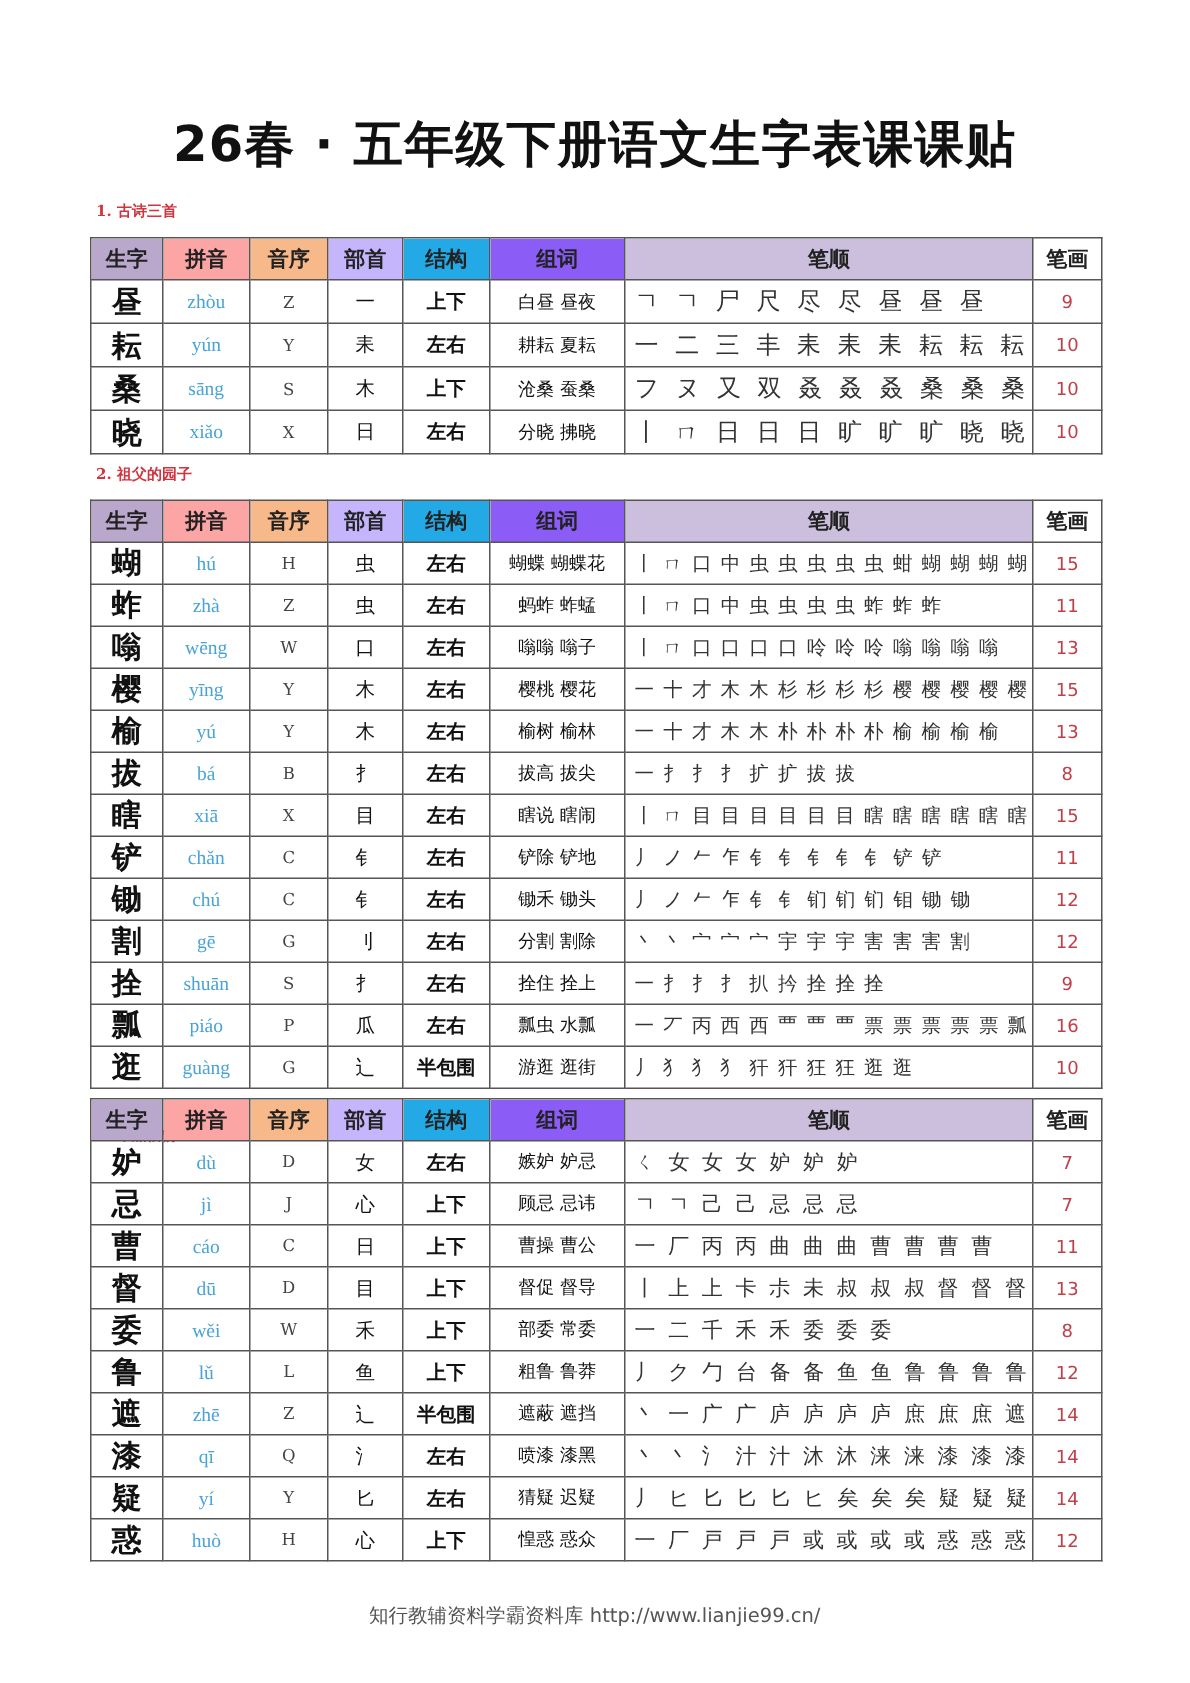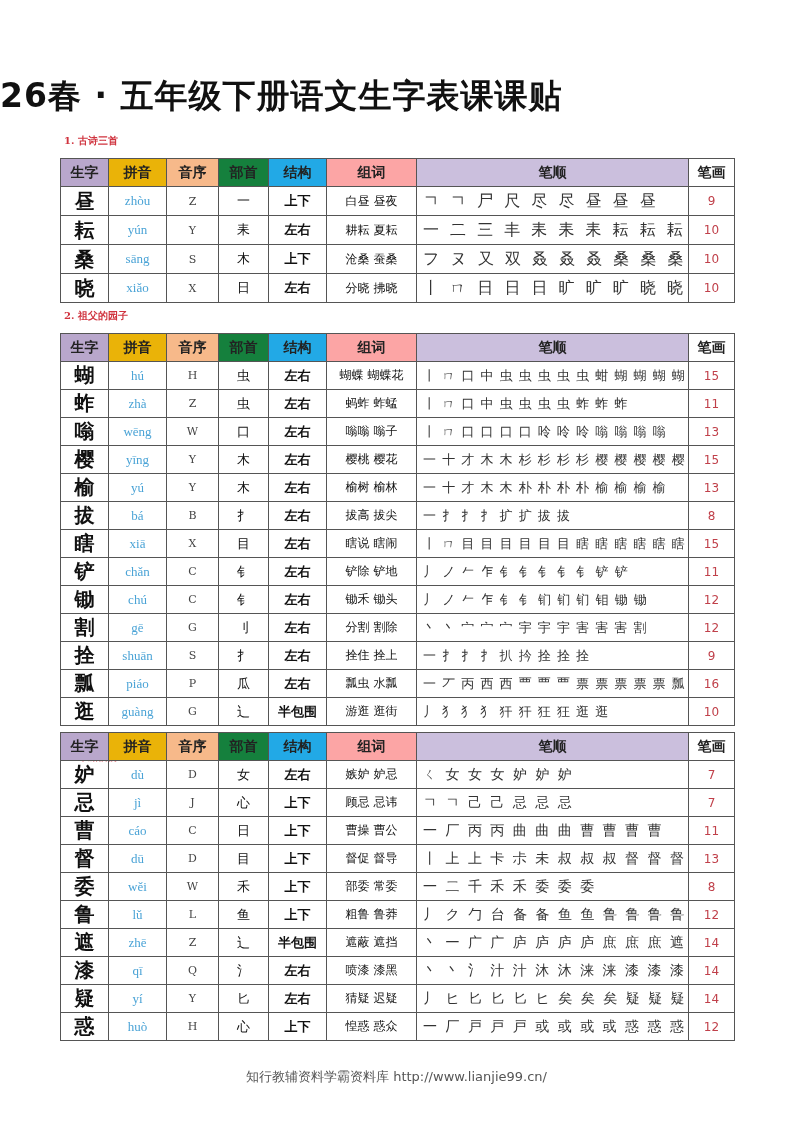--- a/index.html
+++ b/index.html
@@ -6,20 +6,21 @@
   html, body { width: 793px; height: 1122px; background: #ffffff; }
   body {
     position: relative;
     font-family: "DejaVu Serif", "Liberation Serif", serif;
     color: #111;
     overflow: hidden;
   }
   .page-title {
     position: absolute;
     top: 74px; left: 0; width: 793px;
+    text-align: center;
     font-family: "DejaVu Sans", "Liberation Sans", sans-serif;
     font-weight: bold;
     font-size: 33px;
     letter-spacing: 1px;
     color: #111;
   }
   .section-title {
     position: absolute;
     left: 64px;
     font-family: "DejaVu Serif", "Liberation Serif", serif;
@@ -42,25 +43,25 @@
     overflow: hidden;
     white-space: nowrap;
   }
   table.chars th {
     height: 28px;
     font-size: 14px;
     font-weight: bold;
     color: #222;
   }
   th.h-char { background: #b9a7cc; }
-  th.h-pinyin { background: #eab308; }
+  th.h-pinyin { background: #fca5a5; }
   th.h-order { background: #f7b98a; margin-top: 36px; }
-  th.h-radical { background: #15803d; }
+  th.h-radical { background: #c4b5fd; }
   th.h-struct { background: #22a9e6; }
-  th.h-words { background: #fca5a5; }
+  th.h-words { background: #8b5cf6; }
   th.h-strokes { background: #cbbfdd; margin-left: 16px; }
   th.h-count { background: #ffffff; }
   td.c-char { font-size: 20px; font-weight: bold; }
   td.c-pinyin {
     font-family: Liberation Serif, serif;
     font-size: 13px; color: #4aa3d6;
   }
   td.c-order { font-size: 11px; color: #444; }
   td.c-radical { font-size: 13px; }
   td.c-struct { font-size: 13px; font-weight: bold; }

